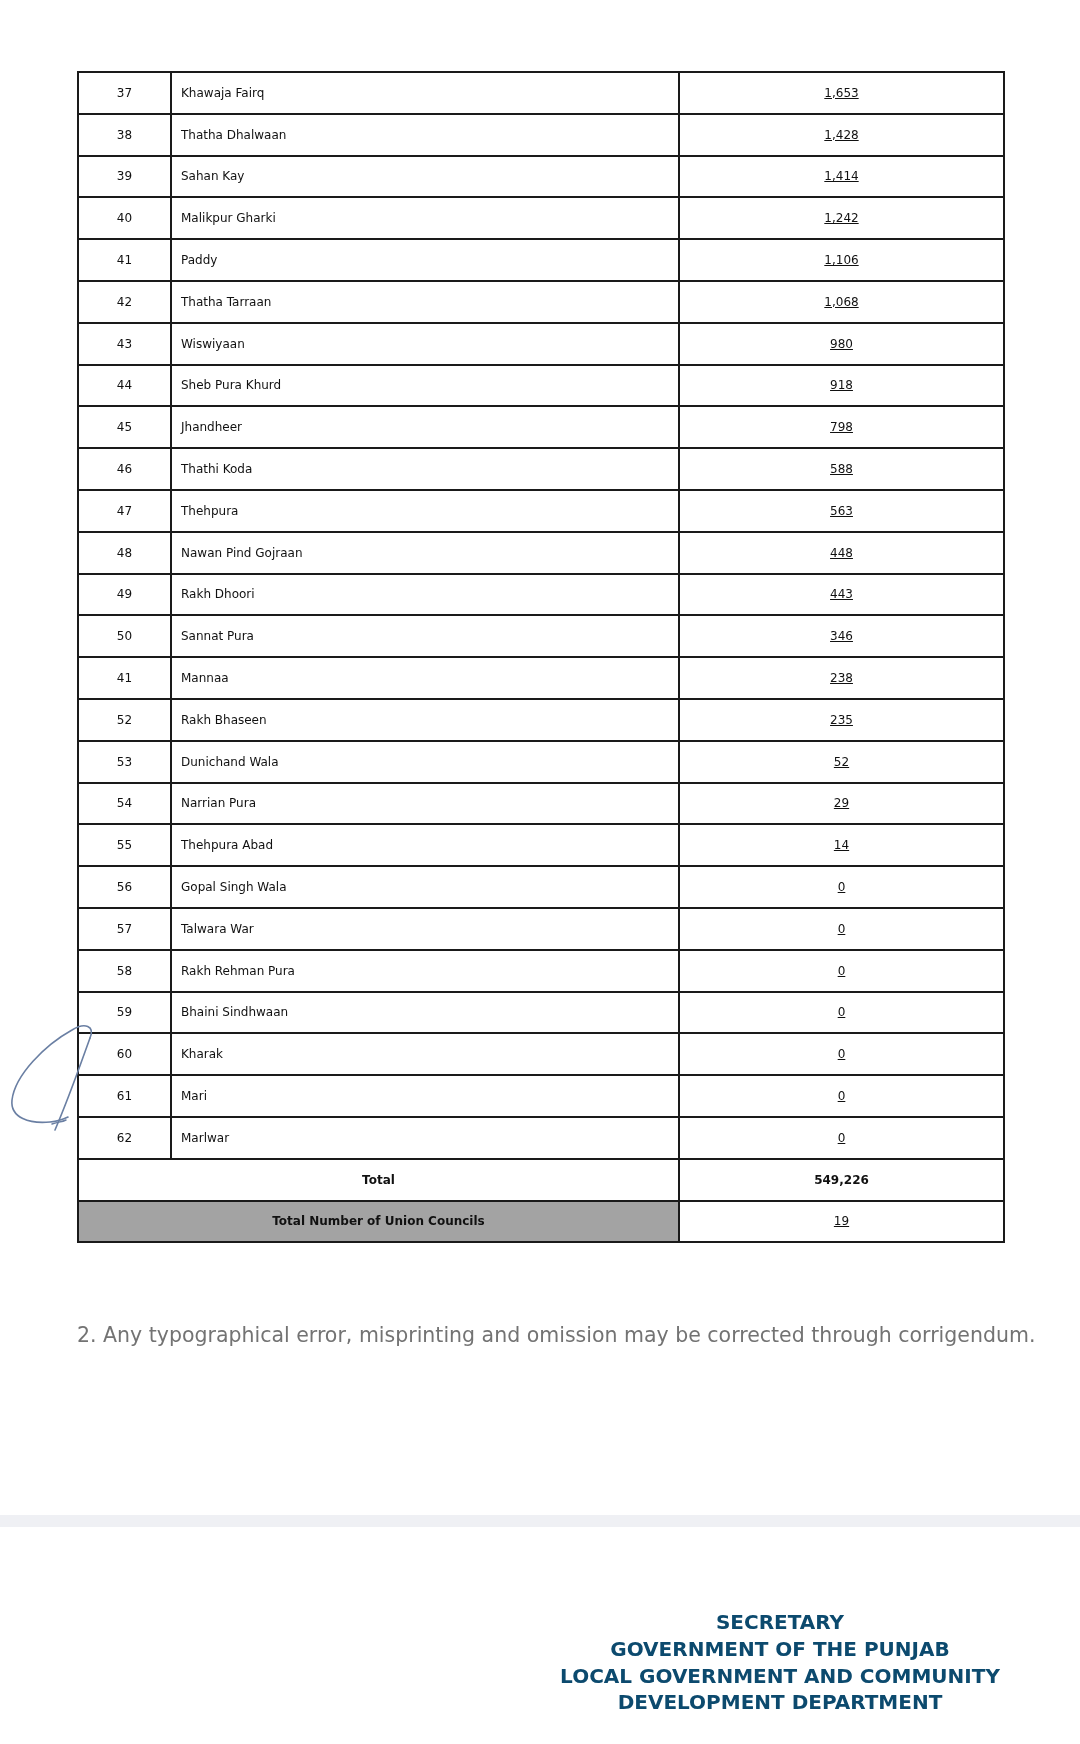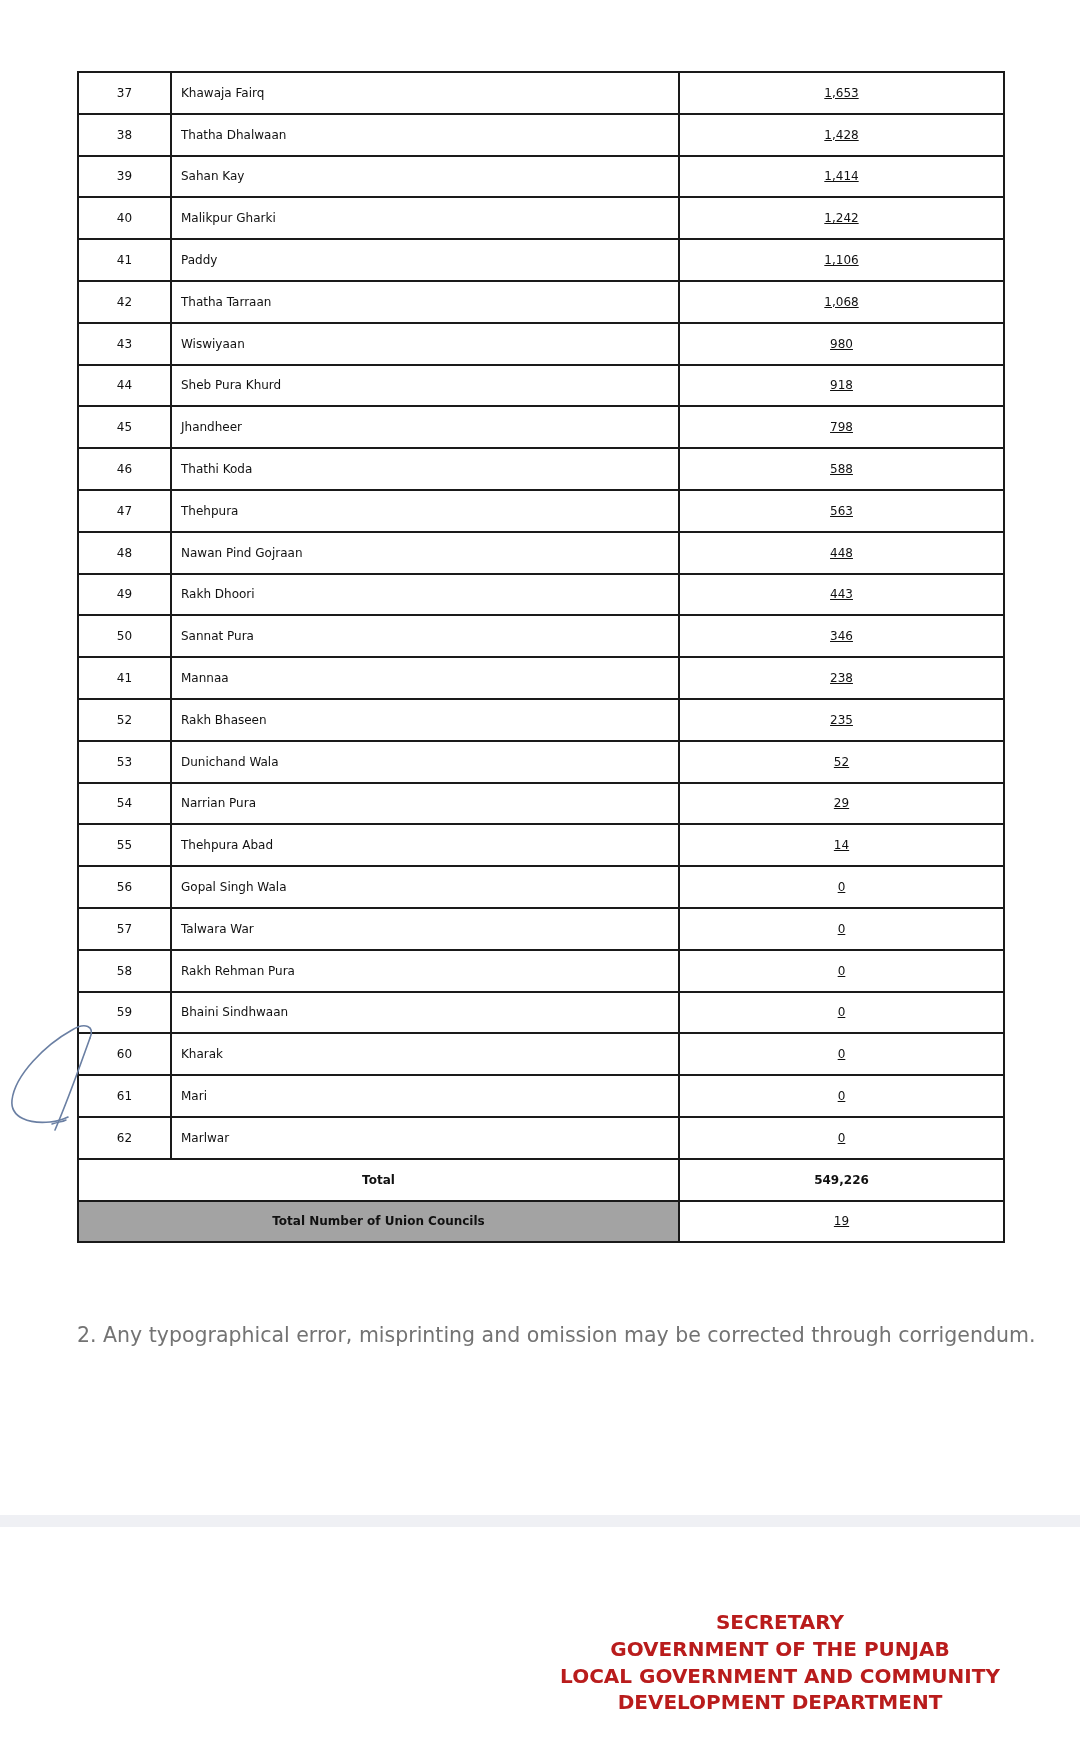--- a/index.html
+++ b/index.html
@@ -31,21 +31,21 @@
     position: absolute; left: 77px; top: 1323px;
     font-size: 20.5px; white-space: nowrap; color: #737373;
   }
   .band {
     position: absolute; left: 0; top: 1515px; width: 1080px; height: 12px;
     background: #eff0f4;
   }
   .sign-block {
     position: absolute; left: 540px; top: 1609px; width: 480px;
     text-align: center; font-weight: bold; font-size: 20px; line-height: 26.8px;
-    color: #b91c1c;
+    color: #0c4a6e;
   }
   .sign-block div { white-space: nowrap; }
   svg.scribble { position: absolute; left: 0; top: 1010px; }
 </style>
 </head>
 <body>
 
 <div id="page-top"></div>
 
 <table class="uc">

